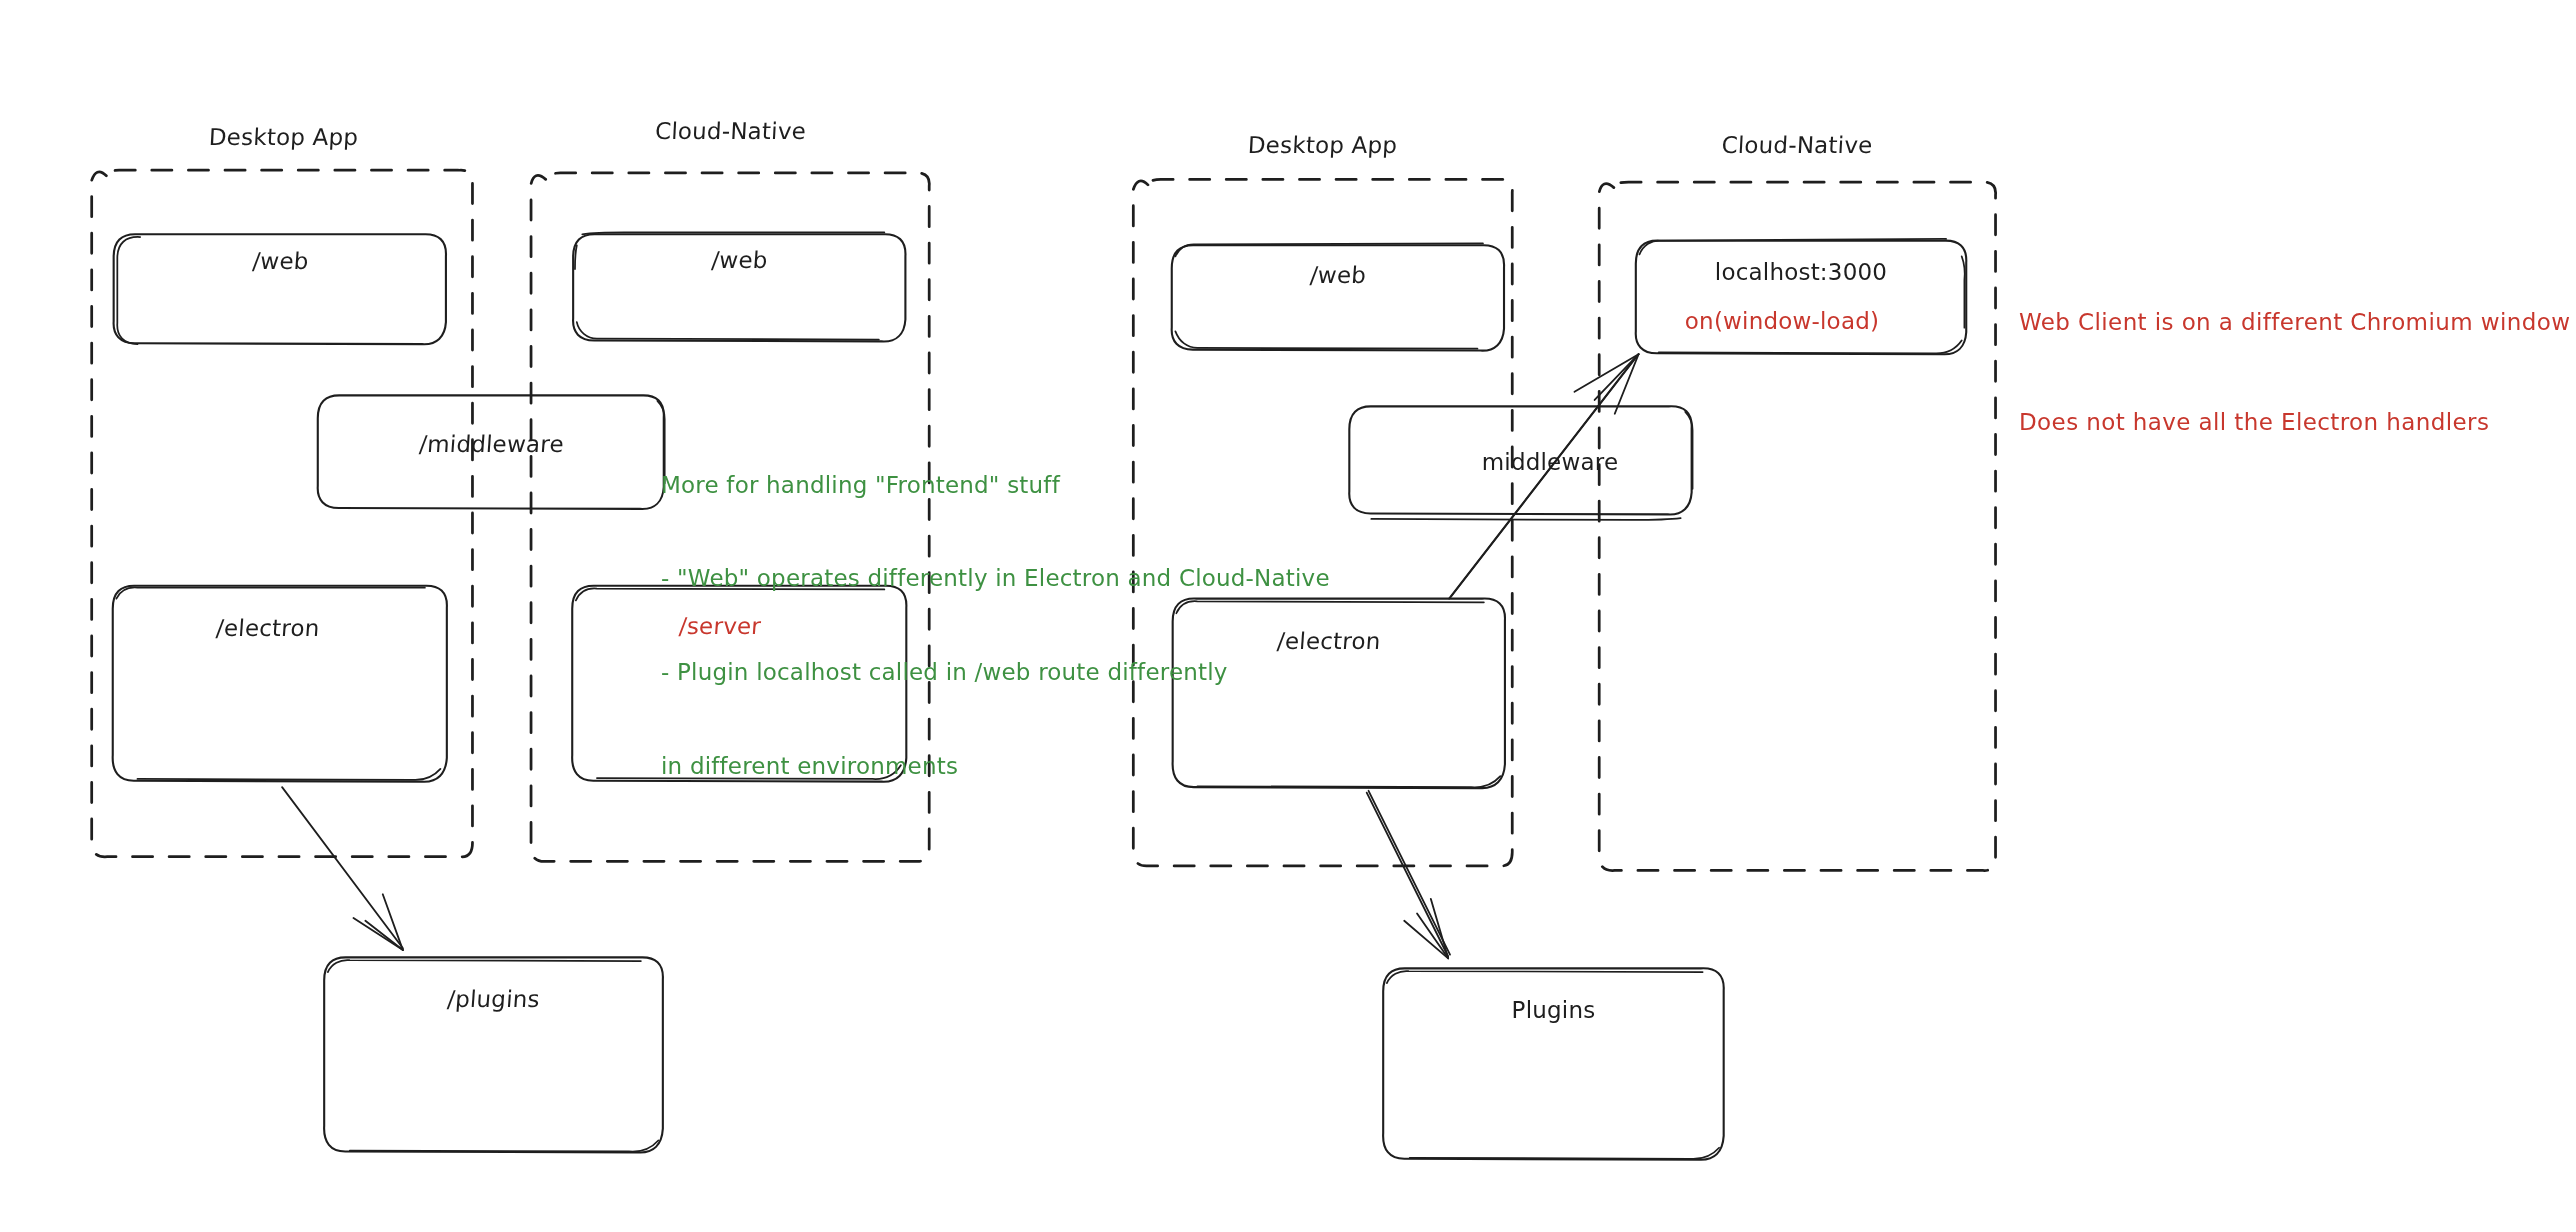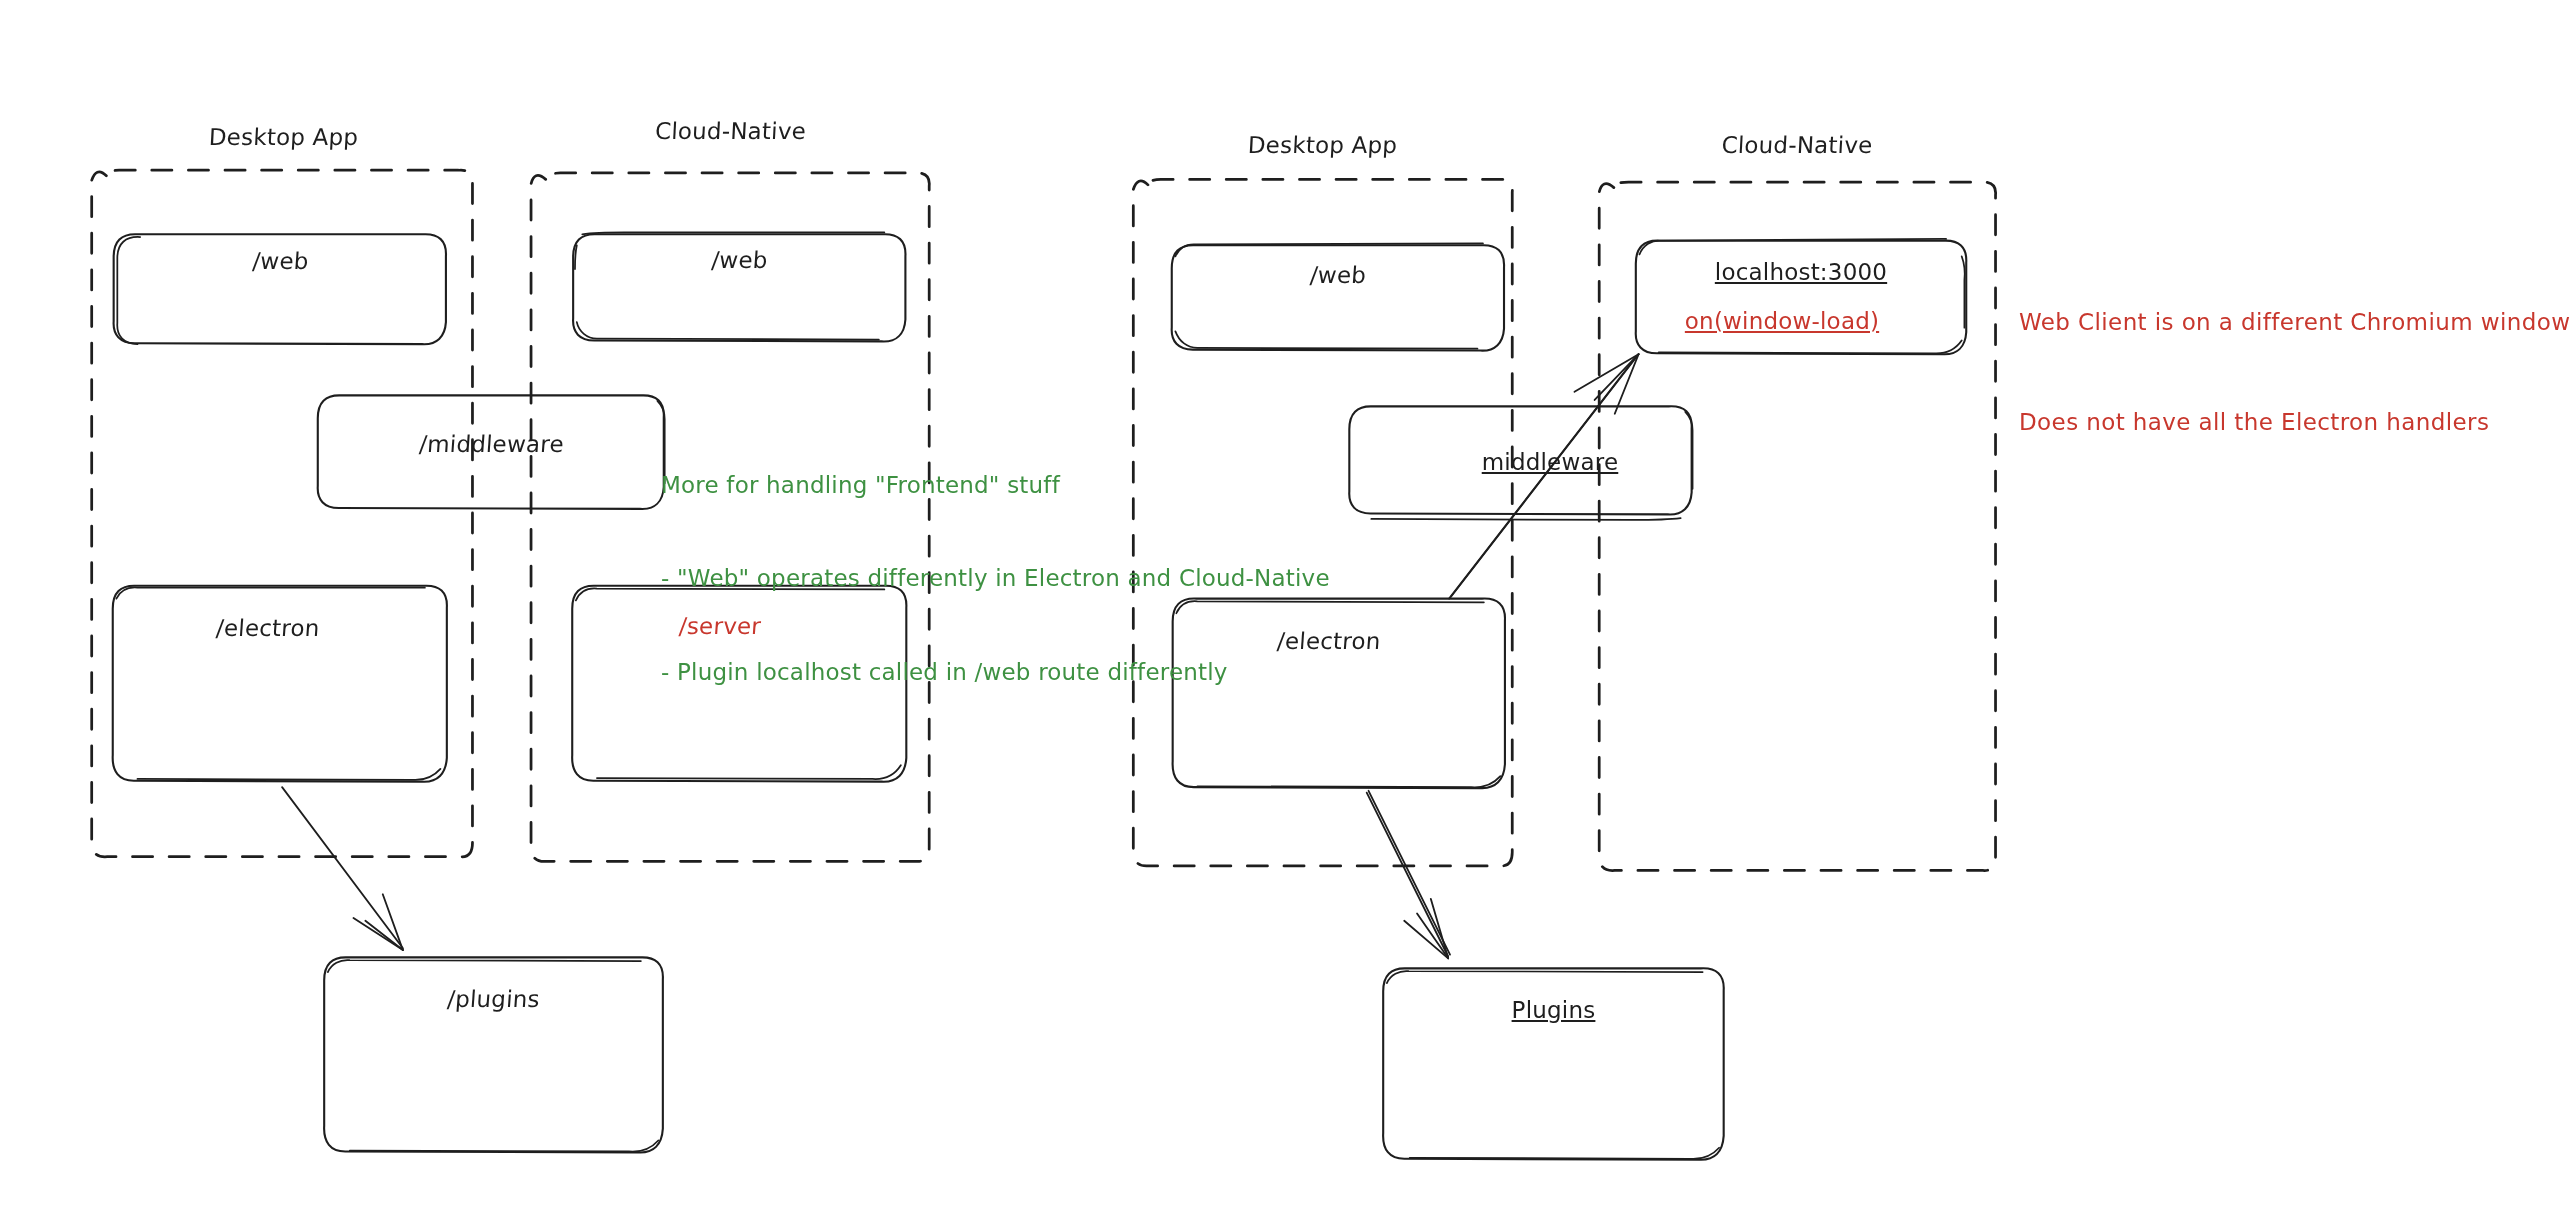--- a/index.html
+++ b/index.html
@@ -15,21 +15,21 @@
     position:absolute;
     font-family:"DejaVu Sans", sans-serif;
     color:#1e1e1e;
     white-space:pre;
     line-height:1.45;
     letter-spacing:0.2px;
     font-weight:400;
   }
   .grp-label{font-size:23px;transform:skewX(-3deg);}
   .node-label{font-size:23px;transform:skewX(-4deg);}
-  .node-label-plain{font-size:23px;text-decoration:underline;}
+  .node-label-plain{font-size:23px;}
   .red{color:#c8372d;}
   .green{color:#3e9142;}
   .note{font-size:23px;line-height:1.36;}
   .note-red{font-size:23px;line-height:1.45;letter-spacing:0.4px;}
   .centered{text-align:center;}
 </style>
 </head>
 <body>
 
 <svg id="canvas" viewBox="0 0 2814 1346" xmlns="http://www.w3.org/2000/svg">
@@ -228,19 +228,20 @@
 <div class="sketch-text node-label-plain centered" style="left:1349px;top:446px;width:402px;">middleware</div>
 
 <div class="sketch-text node-label" style="left:1277px;top:625px;">/electron</div>
 
 <div class="sketch-text node-label-plain centered" style="left:1383px;top:994px;width:341px;">Plugins</div>
 
 <div class="sketch-text note green" style="left:661px;top:407px;">
   <div>More for handling "Frontend" stuff</div>
   <div>- "Web" operates differently in Electron and Cloud-Native</div>
   <div>- Plugin localhost called in /web route differently</div>
+  <div>in different environments</div>
 </div>
 
 <div class="sketch-text note-red red" style="left:2019px;top:239px;">
   <div>Web Client is on a different Chromium window</div>
   <div>Does not have all the Electron handlers</div>
 </div>
 
 
 </body></html>

